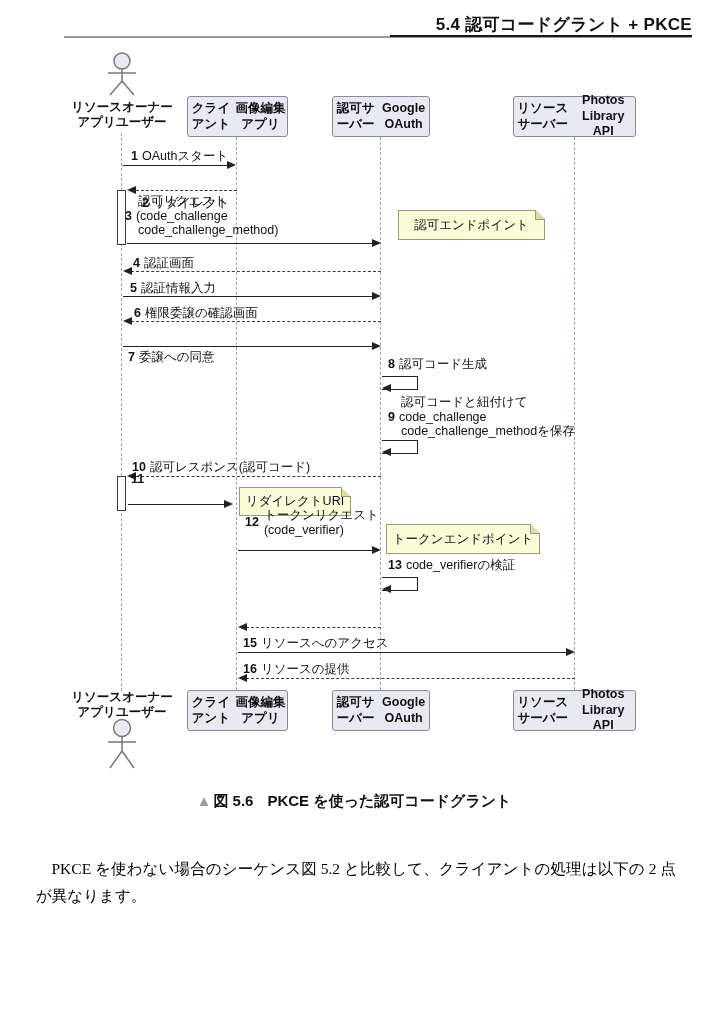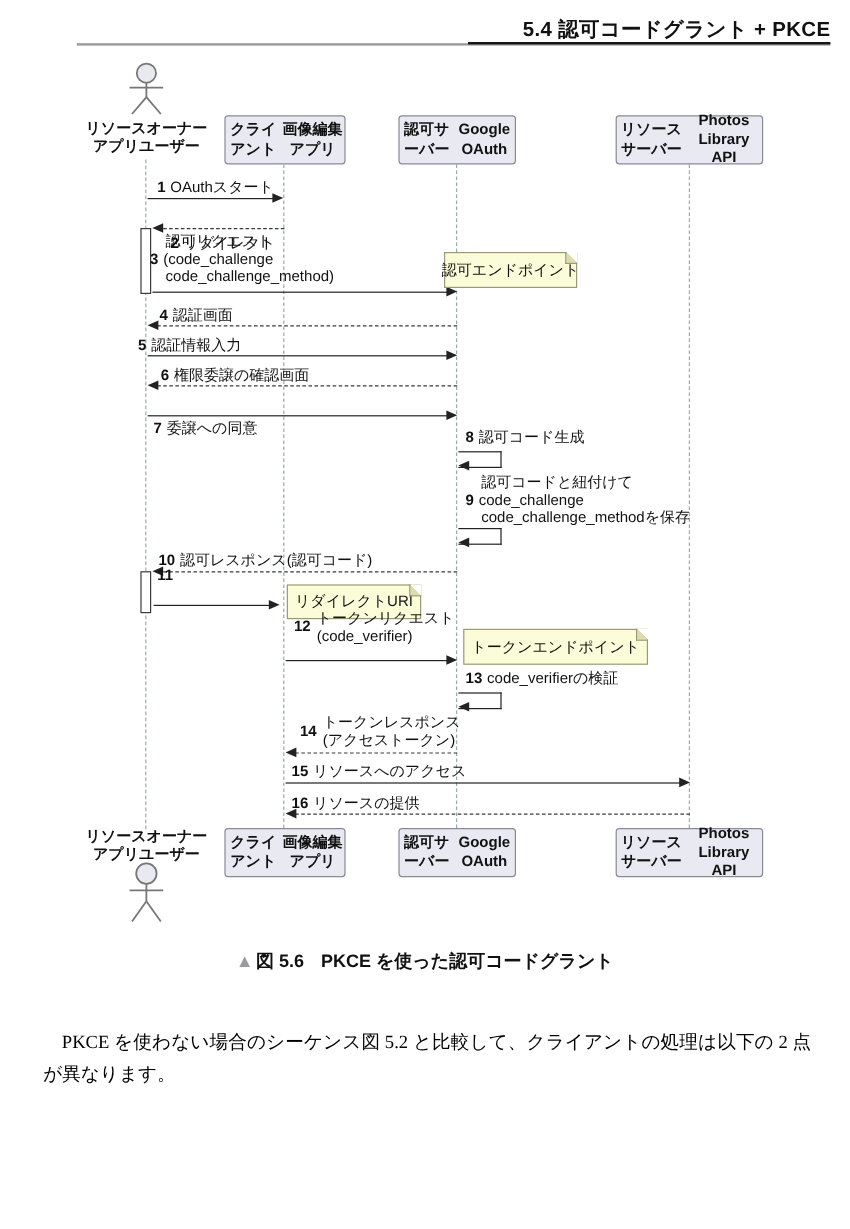--- a/index.html
+++ b/index.html
@@ -110,32 +110,32 @@
   <div class="aline dashed" style="left:136px;top:190px;width:101px;"></div>
   <div class="ah-l" style="left:127px;top:186px;"></div>
 
   <div class="mlabel" style="left:125px;top:194px;">
     <div class="ind">認可リクエスト</div>
     <div><span class="num">3</span><span>(code_challenge</span></div>
     <div class="ind">code_challenge_method)</div>
   </div>
   <div class="aline" style="left:127px;top:243px;width:246px;"></div>
   <div class="ah-r" style="left:372px;top:239px;"></div>
-  <div class="note" style="left:370px;top:210px;width:111px;height:30px;">
+  <div class="note" style="left:398px;top:210px;width:147px;height:30px;">
     <span>認可エンドポイント</span>
     <span class="fold"></span>
   </div>
 
   <div class="mlabel" style="left:133px;top:256px;">
     <span class="num">4</span><span>認証画面</span>
   </div>
   <div class="aline dashed" style="left:131px;top:271px;width:250px;"></div>
   <div class="ah-l" style="left:123px;top:267px;"></div>
 
-  <div class="mlabel" style="left:115px;top:281px;text-align:right;">
+  <div class="mlabel" style="left:130px;top:281px;text-align:right;">
     <span class="num">5</span><span>認証情報入力</span>
   </div>
   <div class="aline" style="left:123px;top:296px;width:250px;"></div>
   <div class="ah-r" style="left:372px;top:292px;"></div>
 
   <div class="mlabel" style="left:134px;top:306px;">
     <span class="num">6</span><span>権限委譲の確認画面</span>
   </div>
   <div class="aline dashed" style="left:131px;top:321px;width:250px;"></div>
   <div class="ah-l" style="left:123px;top:317px;"></div>
@@ -189,27 +189,20 @@
     <span>トークンエンドポイント</span>
     <span class="fold"></span>
   </div>
 
   <div class="mlabel" style="left:388px;top:558px;">
     <span class="num">13</span><span>code_verifierの検証</span>
   </div>
   <div class="hook" style="left:382px;top:577px;width:36px;height:14px;"></div>
   <div class="ah-l" style="left:382px;top:585px;"></div>
 
-  <div class="mlabel flexlab" style="left:250px;top:595px;">
-    <span class="num">14</span>
-    <span>
-      <div>トークンレスポンス</div>
-      <div>(アクセストークン)</div>
-    </span>
-  </div>
   <div class="aline dashed" style="left:246px;top:627px;width:135px;"></div>
   <div class="ah-l" style="left:238px;top:623px;"></div>
 
   <div class="mlabel" style="left:243px;top:636px;">
     <span class="num">15</span><span>リソースへのアクセス</span>
   </div>
   <div class="aline" style="left:238px;top:652px;width:329px;"></div>
   <div class="ah-r" style="left:566px;top:648px;"></div>
 
   <div class="mlabel" style="left:243px;top:662px;">

